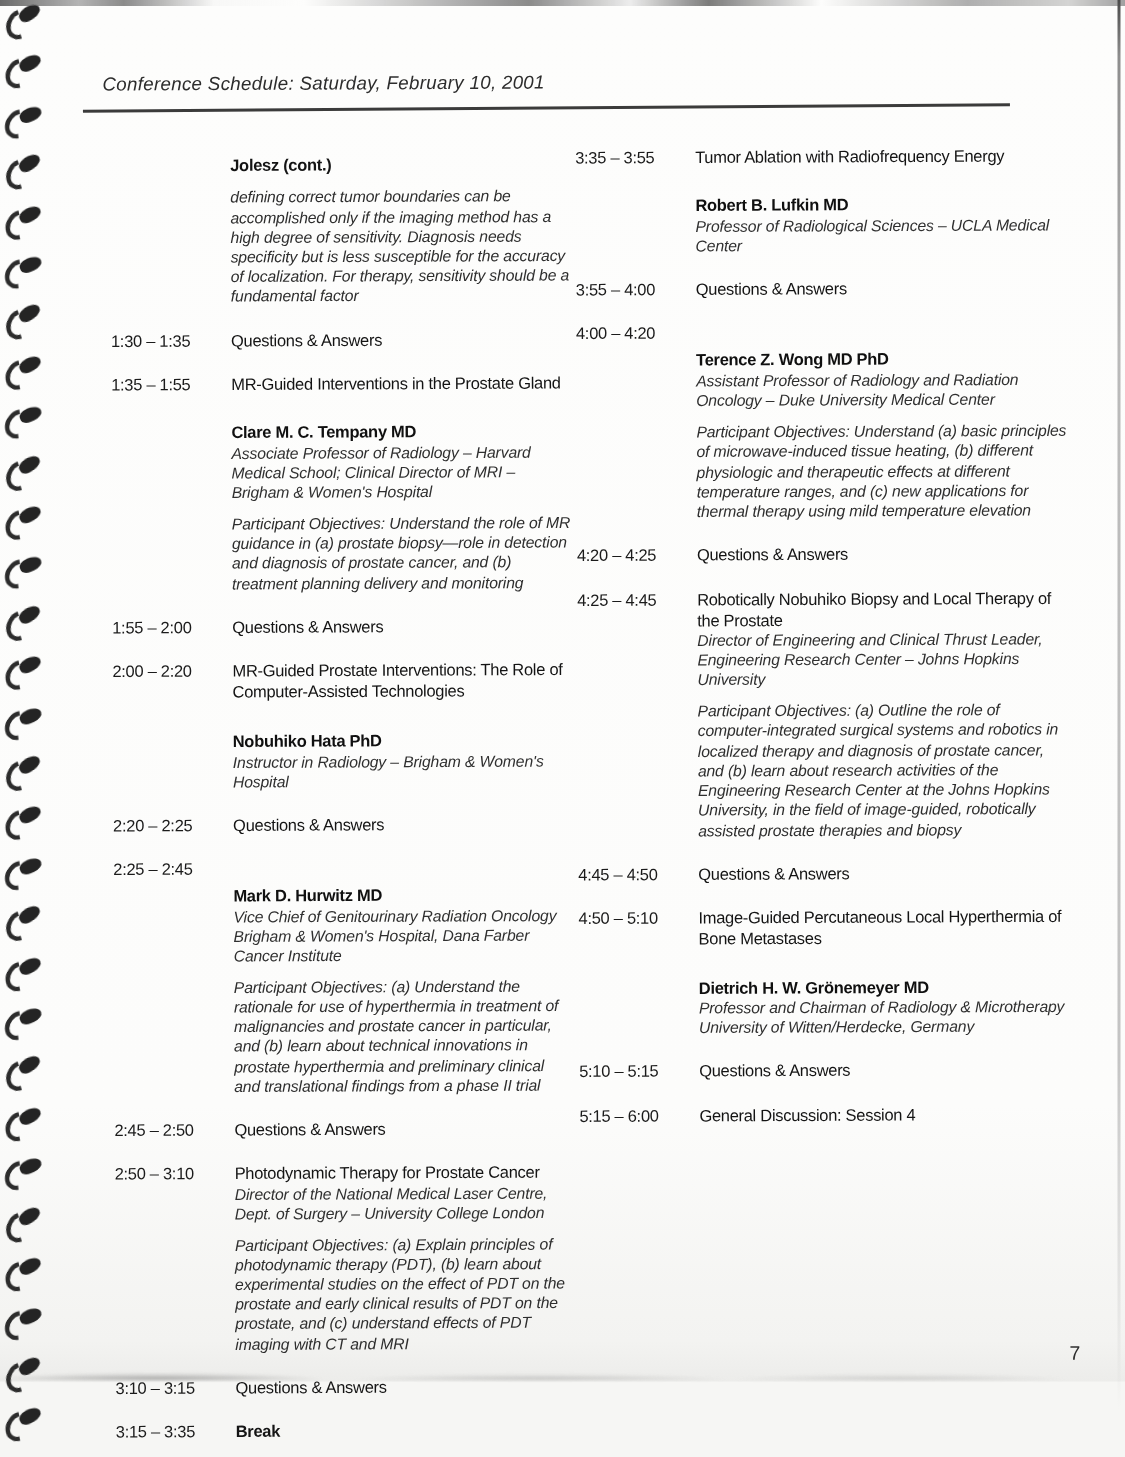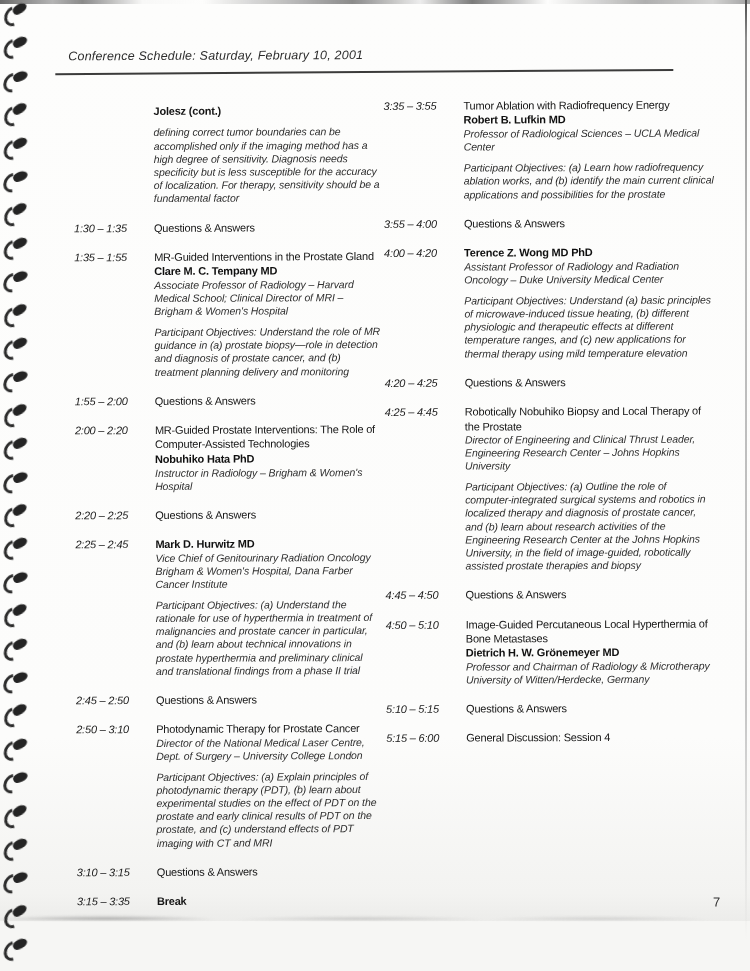--- a/index.html
+++ b/index.html
@@ -68,30 +68,30 @@
     background:#3b3b3b; transform: rotate(-0.15deg);
   }
 
   .col { position:absolute; }
   .col-left  { left:75px;  top:103px; width:308px; }
   .col-right { left:385px; top:99px;  width:332px; }
 
   .entry { display:flex; margin-bottom:15px; }
   .time {
     flex:0 0 80px; width:80px;
-    font-size:11px; letter-spacing:-.2px; color:#1b1b1b; line-height:1.3;font-style:italic;
+    font-size:11px; letter-spacing:-.2px; color:#1b1b1b; line-height:1.3;
   }
   .ebody { flex:1; padding-right:2px; }
   .title {
     font-size:11px; line-height:1.3; letter-spacing:-.2px; color:#141414;
   }
   .title.bold { font-weight:bold; }
   .speaker {
     font-weight:bold; font-size:11px; letter-spacing:-.2px;
-    margin-top:1px; color:#101010; line-height:1.25;
+    margin-top:19px; color:#101010; line-height:1.25;
   }
   .affiliation {
     font-style:italic; font-size:10.5px; line-height:1.24;
     color:#303030; letter-spacing:-.1px;
   }
   .paragraph {
     font-style:italic; font-size:10.5px; line-height:1.26;
     color:#2e2e2e; letter-spacing:-.1px; margin-top:8px;
   }
 
@@ -231,21 +231,20 @@
     </div>
   </div>
       </div>
     <div class="col col-right">
         <div class="entry">
     <div class="time">3:35 – 3:55</div>
     <div class="ebody">
       <div class="title">Tumor Ablation with Radiofrequency Energy</div>
       <div class="speaker">Robert B. Lufkin MD</div>
       <div class="affiliation">Professor of Radiological Sciences – UCLA Medical Center</div>
-      <div class="paragraph">Participant Objectives: (a) Learn how radiofrequency ablation works, and (b) identify the main current clinical applications and possibilities for the prostate</div>
     </div>
   </div>
         <div class="entry">
     <div class="time">3:55 – 4:00</div>
     <div class="ebody">
       <div class="title">Questions &amp; Answers</div>
 
     </div>
   </div>
         <div class="entry">

